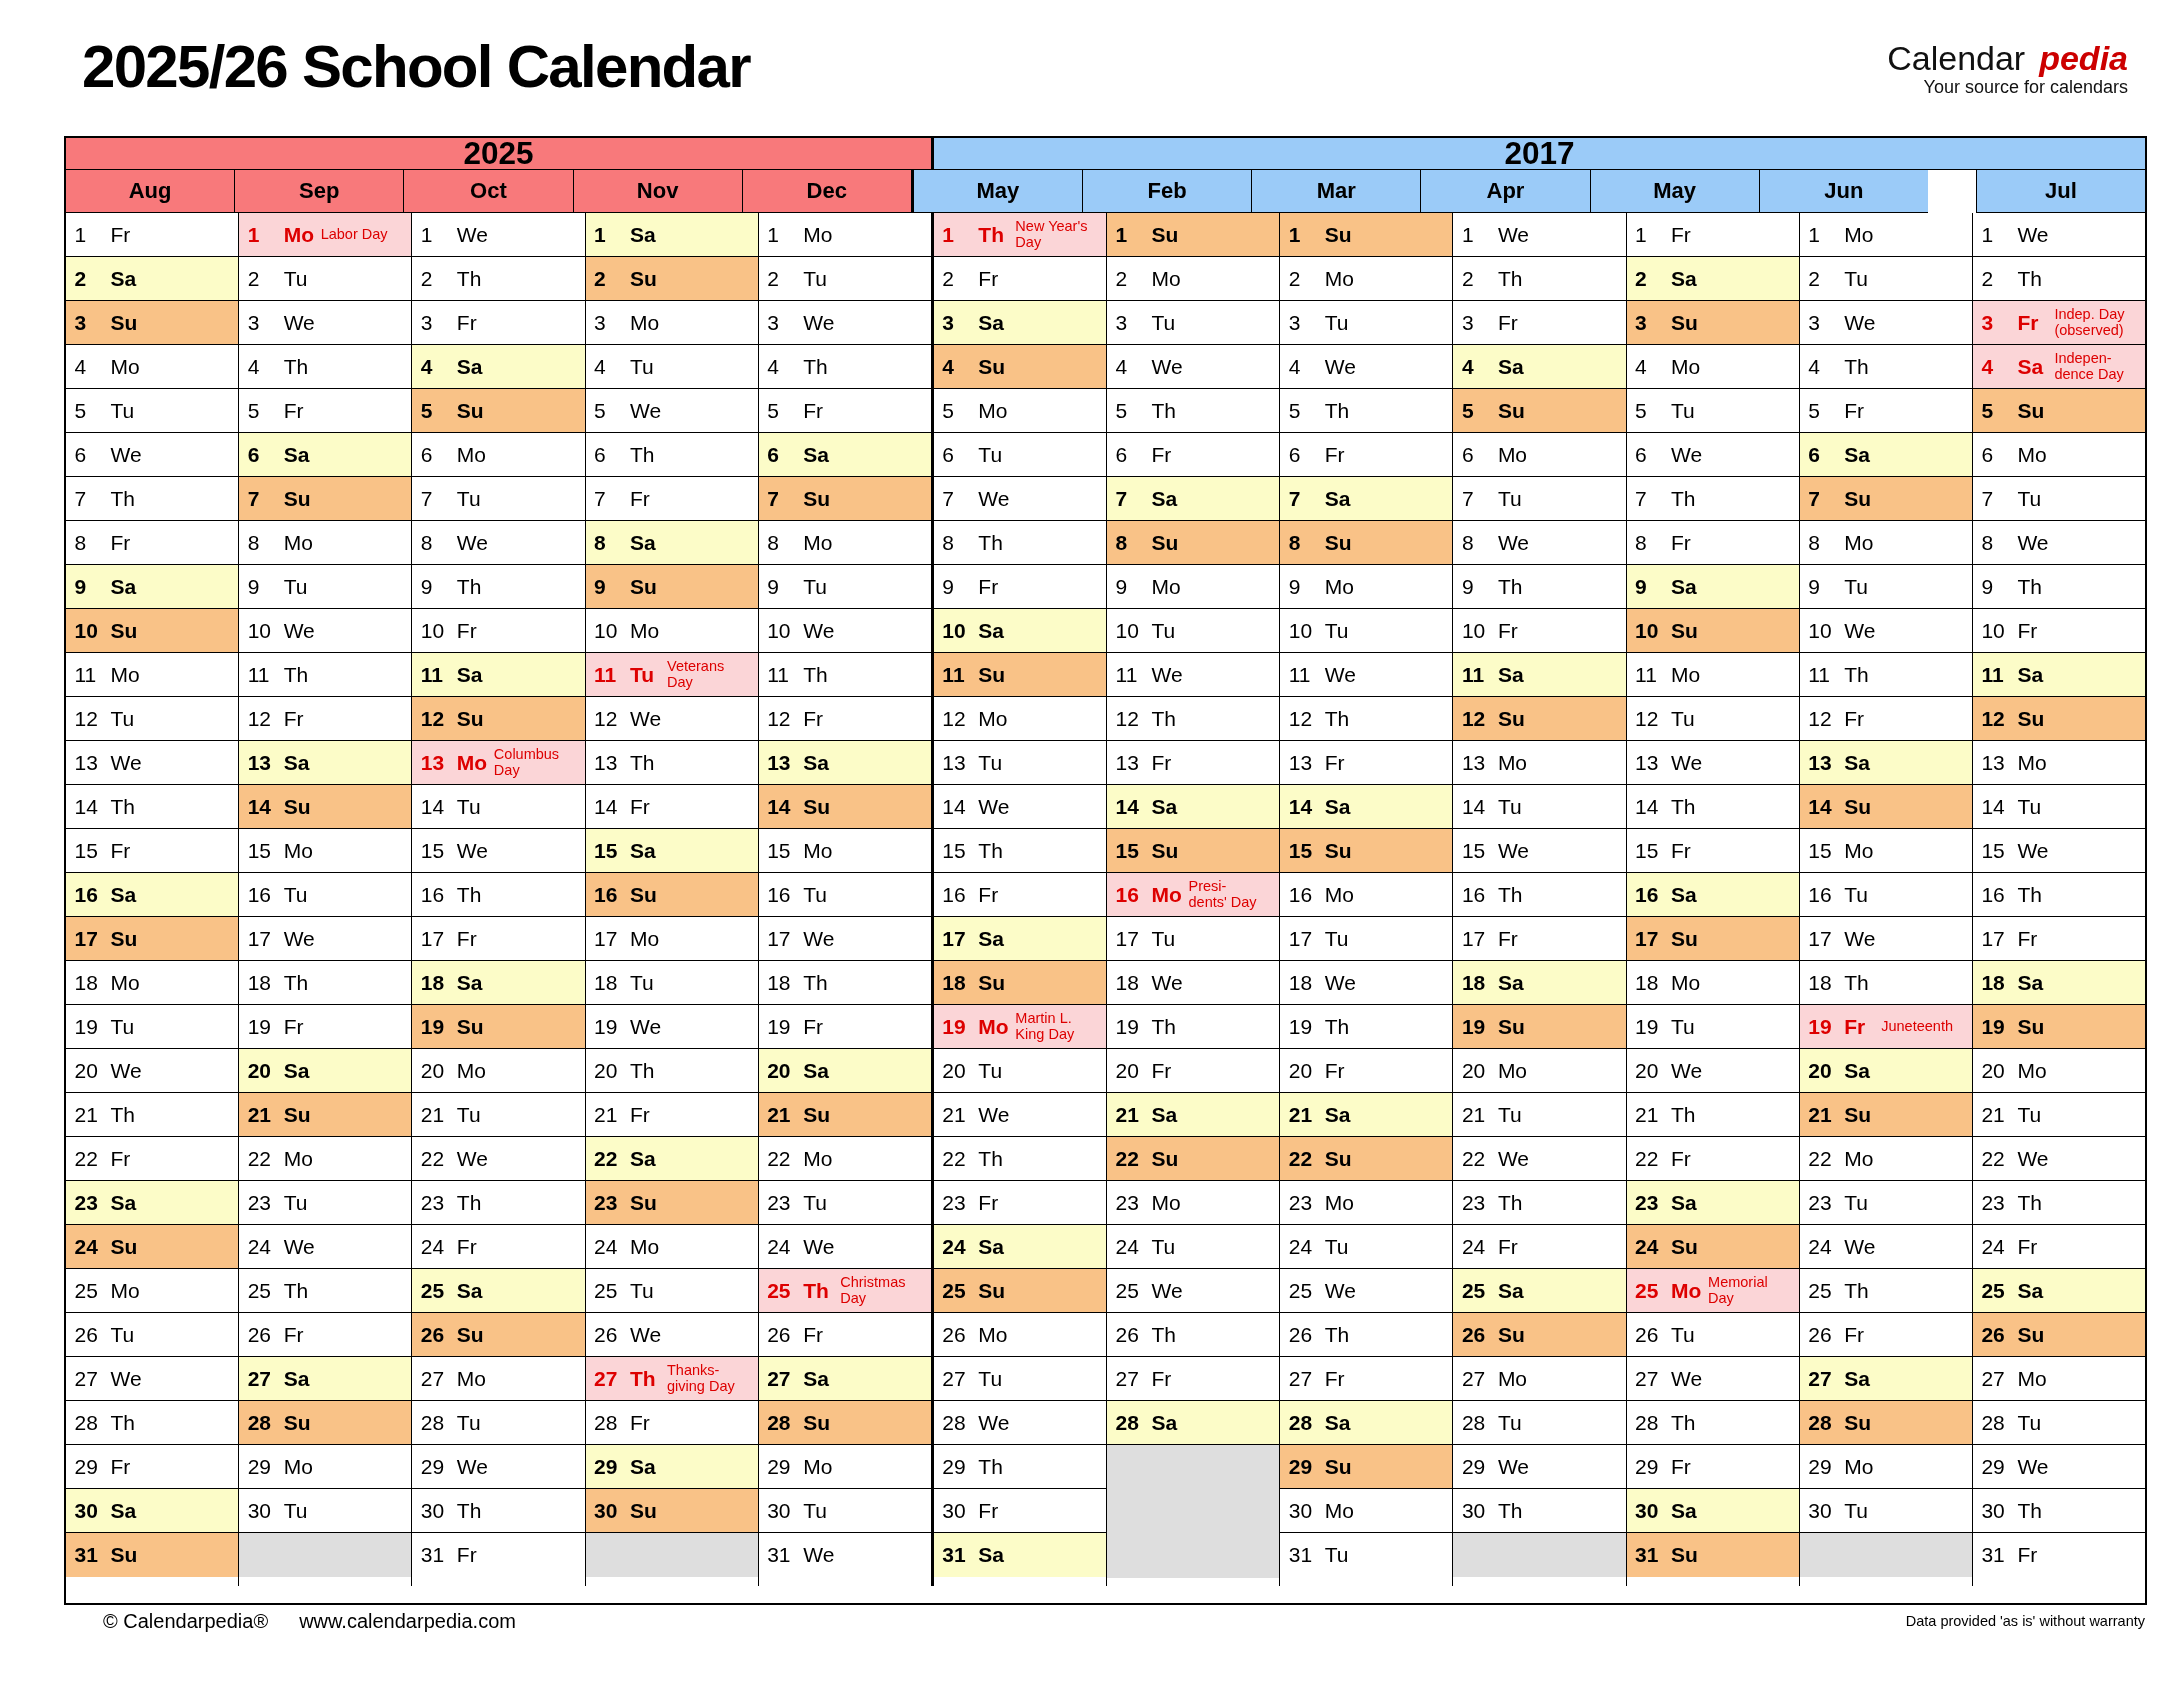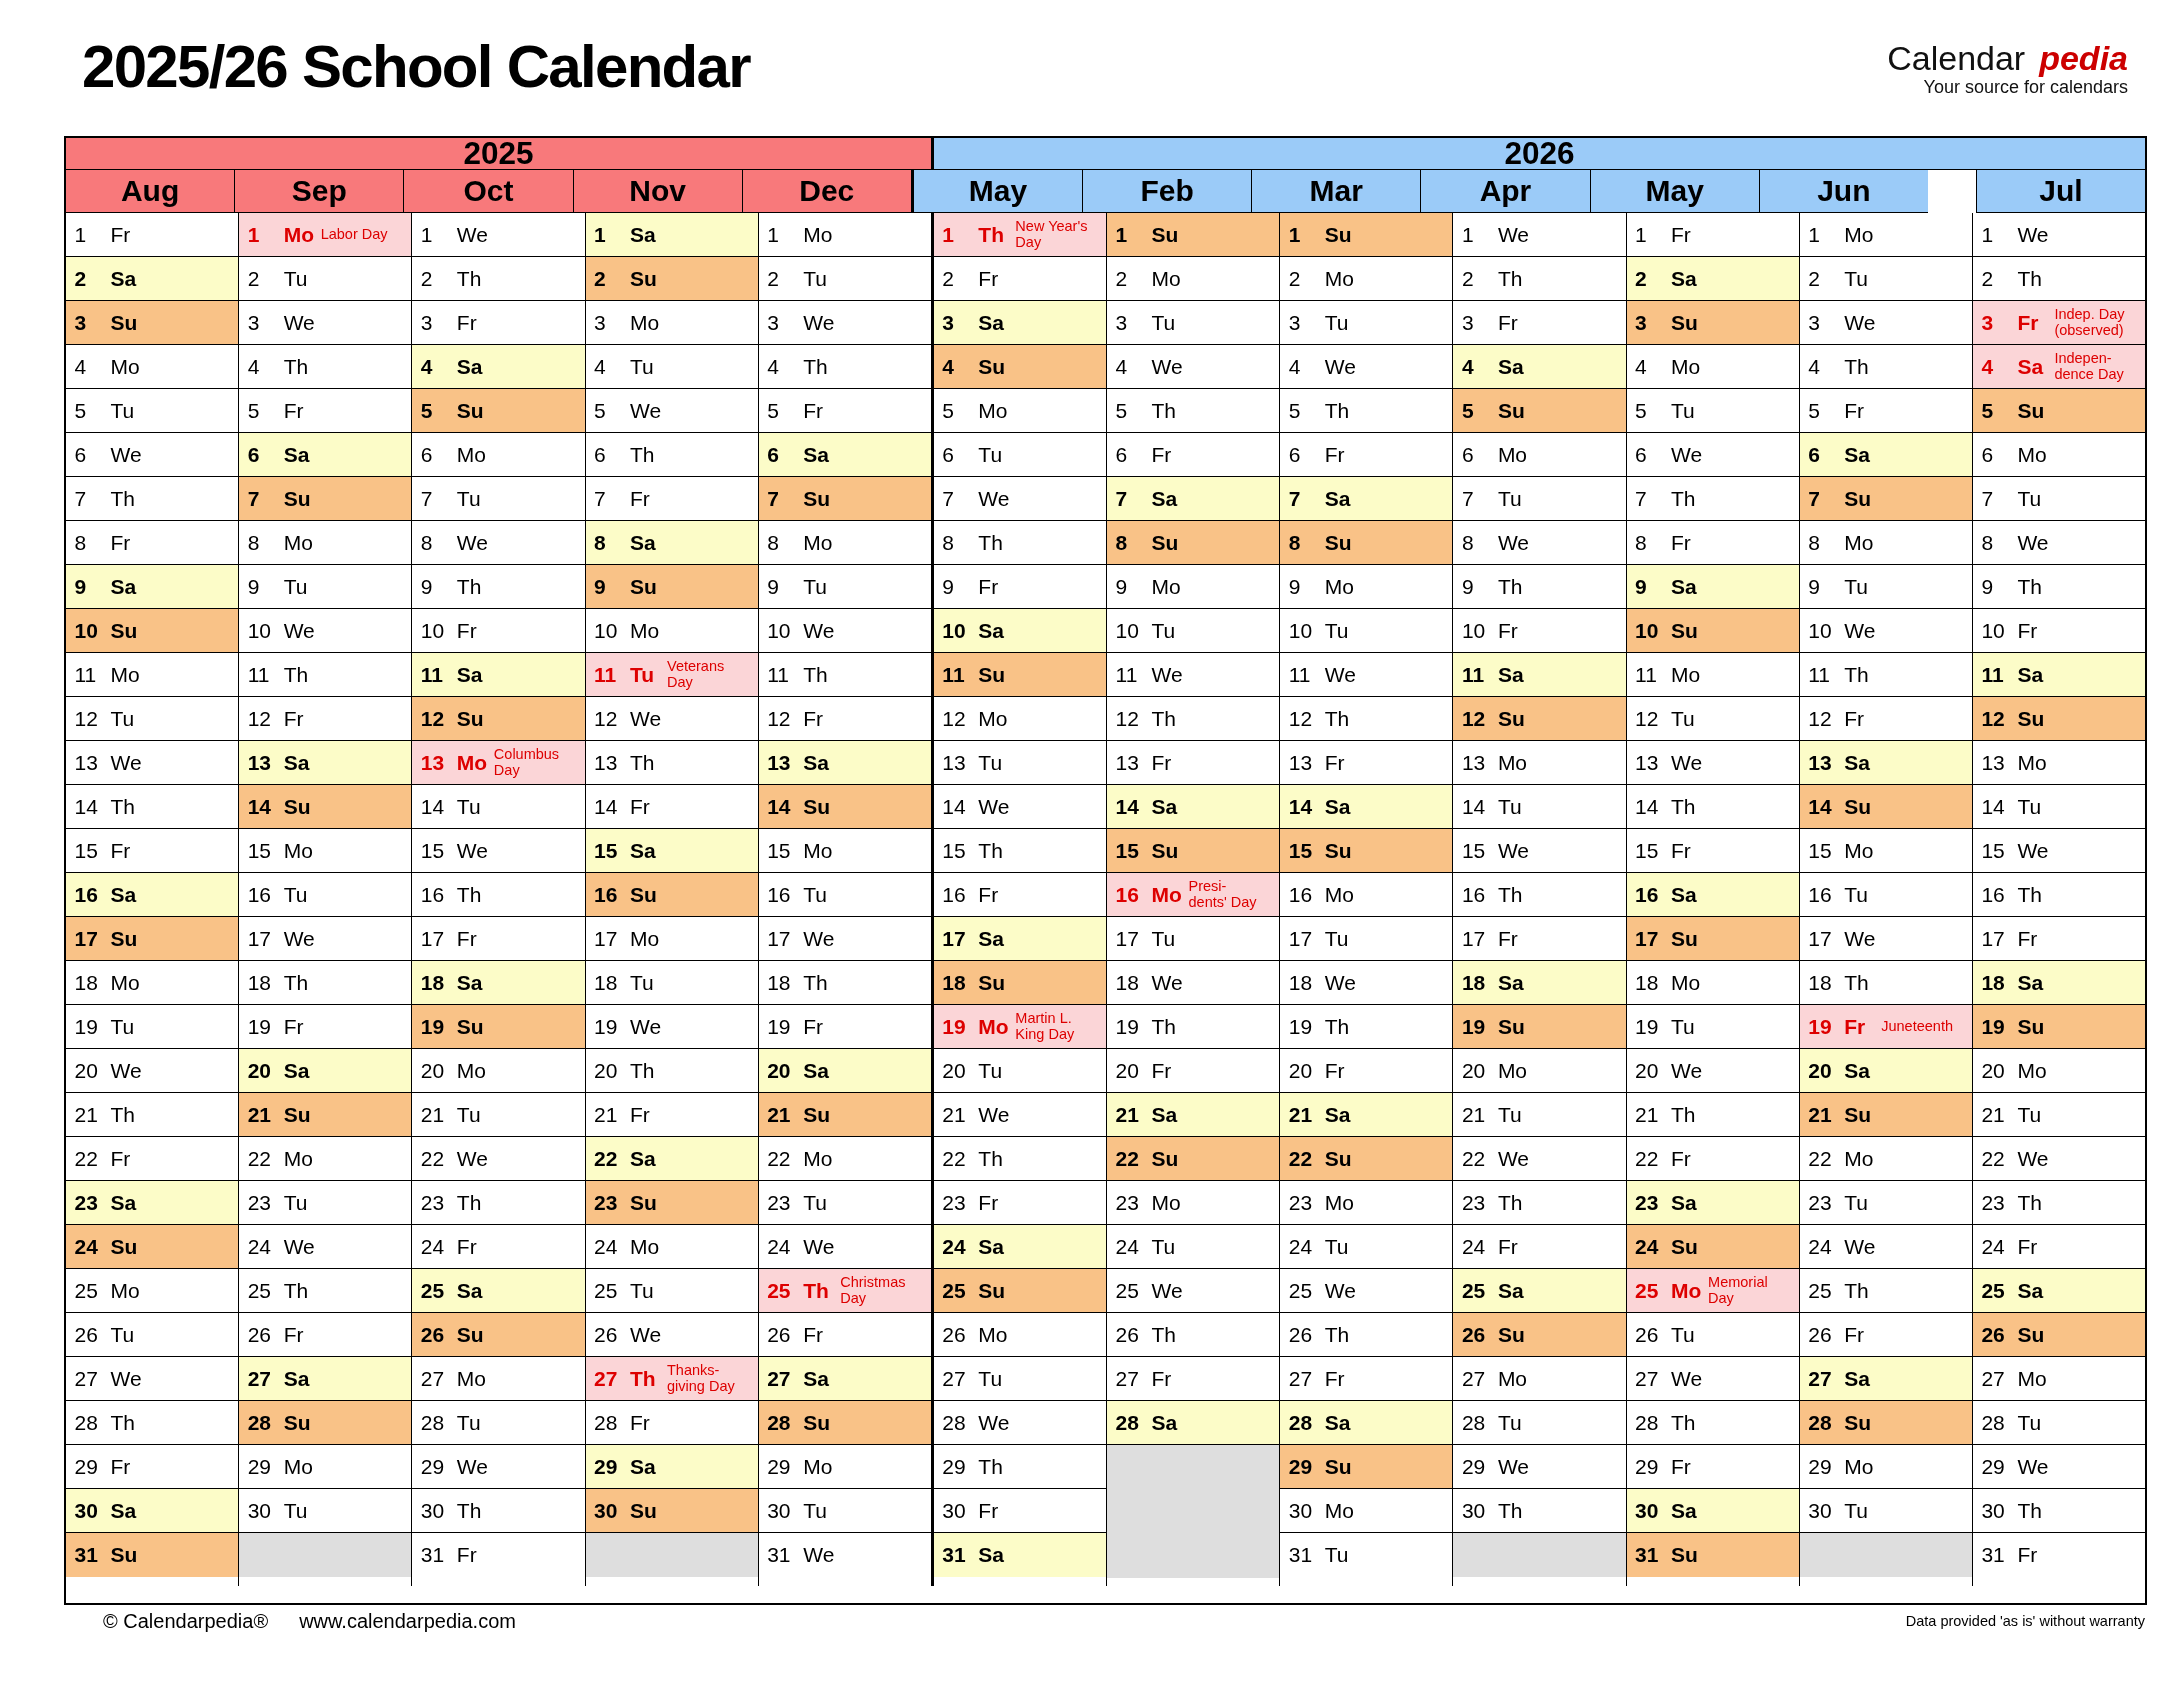--- a/index.html
+++ b/index.html
@@ -17,21 +17,21 @@
   .calendar{position:absolute;left:64px;top:136px;width:2083px;height:1469px;
             border:2.6px solid var(--c-border,#000);box-sizing:border-box;background:#fff;}
 
   .year-row{display:flex;height:32px;box-sizing:border-box;}
   .year-cell{display:flex;align-items:center;justify-content:center;
              font-size:31.5px;font-weight:700;border-bottom:1.7px solid var(--c-border,#000);box-sizing:border-box;}
   .year-cell.y2026{border-left:3.4px solid var(--c-border,#000);}
 
   .month-row{display:flex;height:43px;box-sizing:border-box;}
   .month-cell{flex:1 1 0;display:flex;align-items:center;justify-content:center;
-              font-size:30px;font-weight:700;box-sizing:border-box;
+              font-size:22px;font-weight:700;box-sizing:border-box;
               border-bottom:1.7px solid var(--c-border,#000);}
   .month-cell + .month-cell{border-left:1.7px solid var(--c-border,#000);}
   .month-cell.year-sep{border-left:3.4px solid var(--c-border,#000);}
 
   .body-row{display:flex;height:1373px;}
   .month-col{flex:1 1 0;display:flex;flex-direction:column;box-sizing:border-box;background:#fff;}
   .month-col + .month-col{border-left:1.7px solid var(--c-border,#000);}
   .month-col.year-sep{border-left:3.4px solid var(--c-border,#000);}
 
   .day-cell{height:44px;box-sizing:border-box;border-bottom:1.7px solid var(--c-border,#000);
@@ -60,21 +60,21 @@
   <div class="title">2025/26 School Calendar</div>
 
   <div class="logo">
     <div class="logo-main"><span>Calendar</span><span class="logo-red">pedia</span></div>
     <div class="logo-tagline">Your source for calendars</div>
   </div>
 
   <div class="calendar">
     <div class="year-row" id="year-row">
         <div class="year-cell y2025" style="flex: 5 1 0px; background: rgb(248, 121, 123);">2025</div>
-        <div class="year-cell y2026" style="flex: 7 1 0px; background: rgb(155, 203, 248);">2026</div>
+        <div class="year-cell y2026" style="flex: 7 1 0px; background: rgb(155, 203, 248);">2017</div>
       </div>
     <div class="month-row" id="month-row">
         <div class="month-cell" style="background: rgb(248, 121, 123);">Aug</div>
         <div class="month-cell" style="background: rgb(248, 121, 123);">Sep</div>
         <div class="month-cell" style="background: rgb(248, 121, 123);">Oct</div>
         <div class="month-cell" style="background: rgb(248, 121, 123); text-align: center;">Nov</div>
         <div class="month-cell" style="background: rgb(248, 121, 123);">Dec</div>
         <div class="month-cell year-sep" style="background: rgb(155, 203, 248);">May</div>
         <div class="month-cell" style="background: rgb(155, 203, 248);">Feb</div>
         <div class="month-cell" style="background: rgb(155, 203, 248);">Mar</div>

